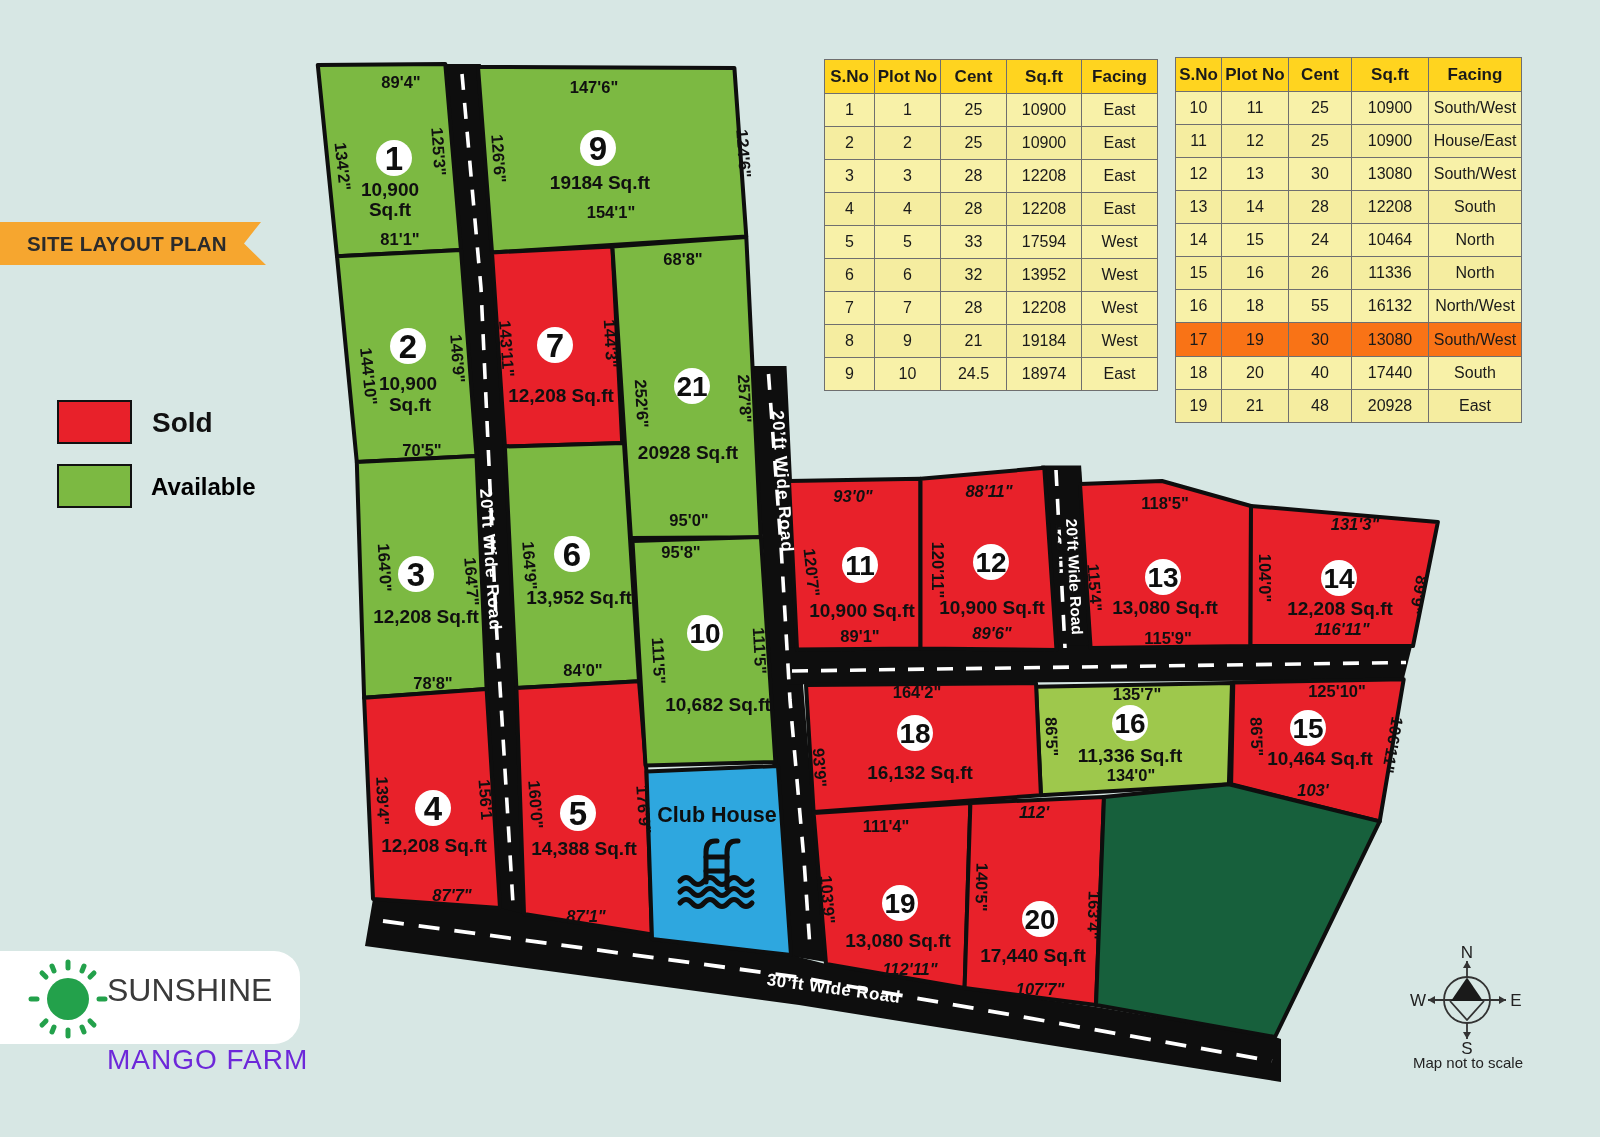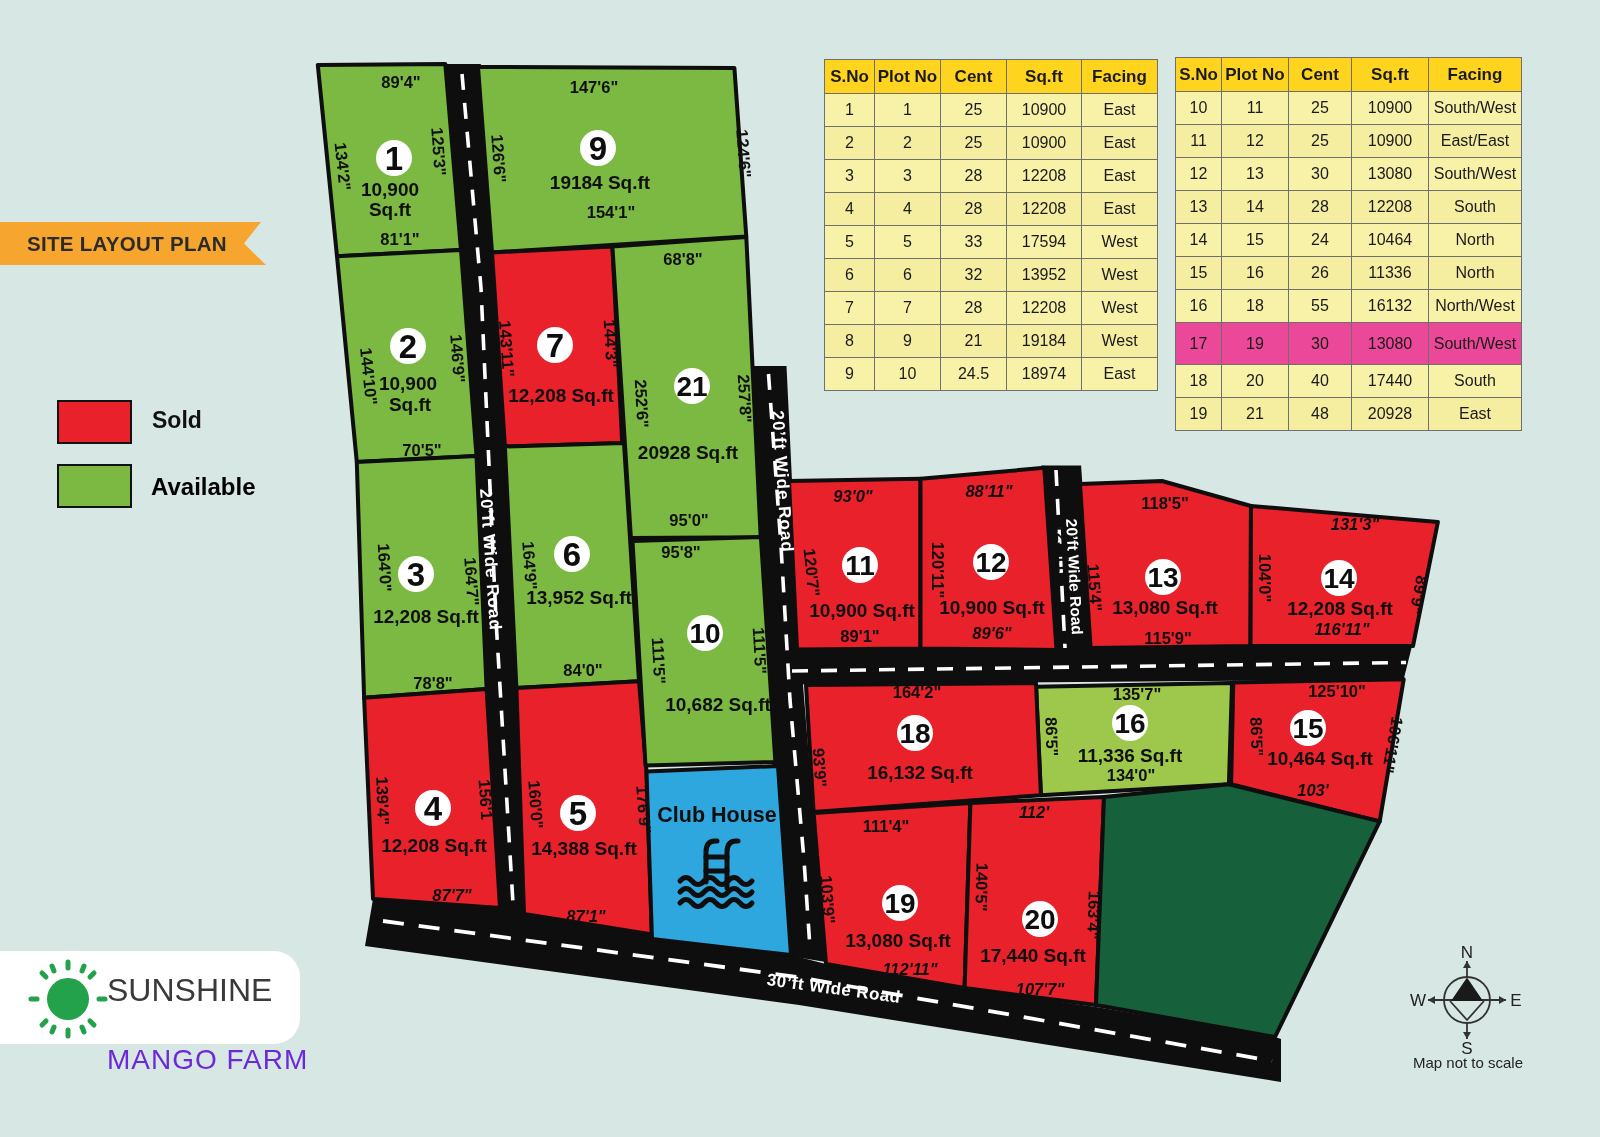--- a/index.html
+++ b/index.html
@@ -311,21 +311,21 @@
 <text x="1468" y="1068" text-anchor="middle" font-size="15" fill="#222">Map not to scale</text>
 </svg>
 
 <svg width="300" height="60" viewBox="0 0 300 60" style="position:absolute;left:0;top:220">
 <path d="M0,2 L261,2 L244,23.5 L266,45 L0,45 Z" fill="#f6a62f"></path>
 <text x="27" y="31" font-family="Liberation Sans, sans-serif" font-size="20.5" font-weight="bold" fill="#2b2b2b" letter-spacing="0.3">SITE LAYOUT PLAN</text>
 </svg>
 
 <div style="position:absolute;left:57px;top:400px;width:71px;height:40px;background:#e8212a;border:2px solid #111"></div>
 
-<div style="position:absolute;left:152px;top:407px;font-size:23px;font-weight:bold;color:#111">Sold</div>
+<div style="position:absolute;left:152px;top:407px;font-size:28px;font-weight:bold;color:#111">Sold</div>
 
 <div style="position:absolute;left:57px;top:464px;width:71px;height:40px;background:#7cb942;border:2px solid #111"></div>
 
 <div style="position:absolute;left:151px;top:473px;font-size:24px;font-weight:bold;color:#000000">Available</div>
 
 <table style="position:absolute;left:824px;top:59px;border-collapse:collapse;table-layout:fixed;font-size:16px;color:#1a1a1a;text-align:center;">
     <colgroup>
       <col style="width:50px">
       <col style="width:66px">
       <col style="width:66px">
@@ -427,21 +427,21 @@
         <td style="border:1px solid #6f6f6f;">11</td>
         <td style="border:1px solid #6f6f6f;">25</td>
         <td style="border:1px solid #6f6f6f;">10900</td>
         <td style="border:1px solid #6f6f6f;">South/West</td>
       </tr>
       <tr style="height:33px;background:#f5eda0;">
         <td style="border:1px solid #6f6f6f;">11</td>
         <td style="border:1px solid #6f6f6f;">12</td>
         <td style="border:1px solid #6f6f6f;">25</td>
         <td style="border:1px solid #6f6f6f;">10900</td>
-        <td style="border:1px solid #6f6f6f;">East/East</td>
+        <td style="border:1px solid #6f6f6f;">House/East</td>
       </tr>
       <tr style="height:33px;background:#f8f1a8;">
         <td style="border:1px solid #6f6f6f;">12</td>
         <td style="border:1px solid #6f6f6f;">13</td>
         <td style="border:1px solid #6f6f6f;">30</td>
         <td style="border:1px solid #6f6f6f;">13080</td>
         <td style="border:1px solid #6f6f6f;">South/West</td>
       </tr>
       <tr style="height:33px;background:#f5eda0;">
         <td style="border:1px solid #6f6f6f;">13</td>
@@ -464,21 +464,21 @@
         <td style="border:1px solid #6f6f6f;">11336</td>
         <td style="border:1px solid #6f6f6f;">North</td>
       </tr>
       <tr style="height:33px;background:#f8f1a8;">
         <td style="border:1px solid #6f6f6f;">16</td>
         <td style="border:1px solid #6f6f6f;">18</td>
         <td style="border:1px solid #6f6f6f;">55</td>
         <td style="border:1px solid #6f6f6f;">16132</td>
         <td style="border:1px solid #6f6f6f;">North/West</td>
       </tr>
-      <tr style="height:42px;background:#ec4899;">
+      <tr style="height:34px;background:#f97316;">
         <td style="border:1px solid #6f6f6f;">17</td>
         <td style="border:1px solid #6f6f6f;">19</td>
         <td style="border:1px solid #6f6f6f;">30</td>
         <td style="border:1px solid #6f6f6f;">13080</td>
         <td style="border:1px solid #6f6f6f;">South/West</td>
       </tr>
       <tr style="height:33px;background:#f8f1a8;">
         <td style="border:1px solid #6f6f6f;">18</td>
         <td style="border:1px solid #6f6f6f;">20</td>
         <td style="border:1px solid #6f6f6f;">40</td>

